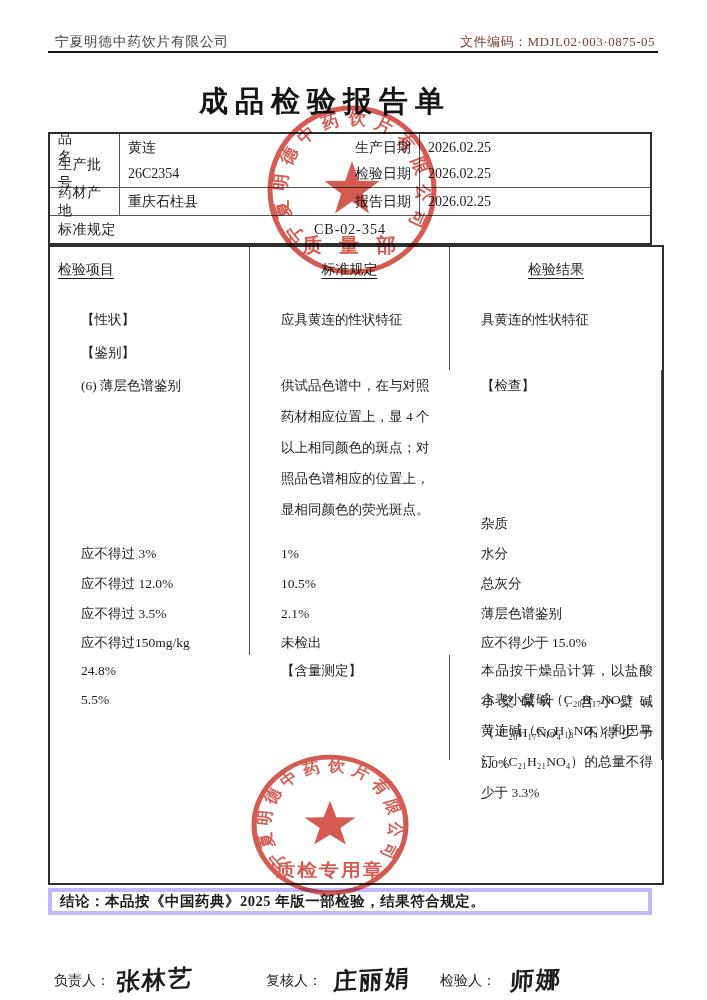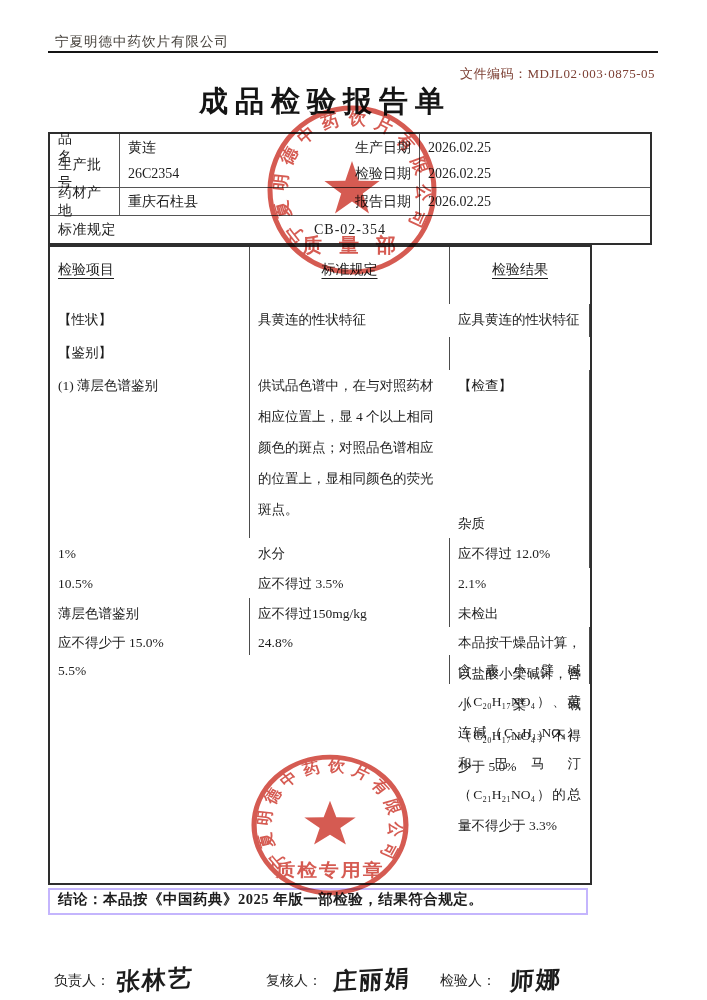--- a/index.html
+++ b/index.html
@@ -8,21 +8,21 @@
     width: 707px; height: 1000px;
     font-family: "Liberation Serif", "DejaVu Serif", serif;
     color: #1d1d1d;
     position: relative;
     overflow: hidden;
   }
   .abs { position: absolute; }
 
   
   .hdr-company { left: 55px; top: 33px; font-size: 13.5px; color: #45403b; letter-spacing: 1px; }
-  .hdr-code { right: 52px; top: 33px; font-size: 13px; color: #7d4034; letter-spacing: 0.5px; margin-top: 32px; }
+  .hdr-code { right: 52px; top: 33px; font-size: 13px; color: #7d4034; letter-spacing: 0.5px; }
   .hdr-rule { left: 48px; top: 51px; width: 610px; height: 2px; background: #141414; }
 
   
   .title { left: 0; top: 82px; width: 650px; text-align: center;
            font-size: 29px; font-weight: bold; letter-spacing: 7px; color: #141414; }
 
   
   .info-table { left: 48px; top: 132px; width: 604px; height: 113px;
                 border: 2px solid #2e2e2e;
                 display: grid;
@@ -31,36 +31,36 @@
                 font-size: 14px; }
   .info-table .cell { display: flex; align-items: center; padding: 0 8px; }
   .bR { border-right: 1px solid #555; }
   .bB { border-bottom: 1px solid #555; }
   .lbl { letter-spacing: 0.5px; }
   .date-lbl { justify-content: center; padding: 0 2px; }
   .rn-row { grid-column: 1 / -1; position: relative; display: flex; align-items: center; }
   .rn-val { position: absolute; left: 50%; transform: translateX(-50%); letter-spacing: 1px; }
 
   
-  .main-table { left: 48px; top: 245px; width: 544px; height: 640px;
+  .main-table { left: 48px; top: 245px; width: 616px; height: 640px;
                 border: 2px solid #2e2e2e; display: flex; flex-direction: column; }
   .mt-head { display: grid; grid-template-columns: 200px 200px 1fr; height: 45px; flex: none; }
   .mt-head .hcell { display: flex; align-items: center; justify-content: center;
                     font-size: 14px; text-decoration: underline; text-underline-offset: 4px; }
   .mt-head .hcell.first { justify-content: flex-start; padding-left: 8px; }
   .mt-body { flex: 1; display: grid;
              grid-template-columns: 200px 200px 1fr;
              grid-template-rows: 12px 33px 33px 138px 30px 30px 30px 29px 28px 29px 76px 1fr; }
   .vline { border-right: 1.5px solid #4c4c4c; }
-  .bcell { padding: 0 8px; font-size: 13.5px; line-height: 31px; overflow: visible; text-align: justify; }
+  .bcell { padding: 0 8px; font-size: 13.5px; line-height: 31px; overflow: visible; text-align: justify; margin-left: 23px; }
   .bcell.res { text-align: left; }
 
   
-  .conclusion { left: 48px; top: 888px; width: 540px; height: 27px;
-                border: 2px solid #c4b5fd; display: flex; align-items: flex-start;
+  .conclusion { left: 48px; top: 888px; width: 604px; height: 27px;
+                border: 4px solid #c4b5fd; display: flex; align-items: flex-end;
                 padding-left: 8px; font-size: 14.5px; font-weight: bold; letter-spacing: 0.5px; }
   .sign-row { left: 48px; top: 964px; width: 604px; height: 50px; }
   .sig-label { font-size: 14px; position: absolute; top: 8px; }
   .sig { position: absolute; top: 0; font-size: 24px; font-weight: 600; color: #1c1c1c;
          transform: rotate(-3deg) skewX(-6deg); letter-spacing: 2px; }
 
   
   .stamp { mix-blend-mode: multiply; opacity: 0.88; }
   .stamp1 { left: 262px; top: 100px; }
   .stamp2 { left: 245px; top: 740px; transform: scale(1.04, 0.93); }
@@ -102,51 +102,54 @@
     <div class="hcell first vline">检验项目</div>
     <div class="hcell vline">标准规定</div>
     <div class="hcell">检验结果</div>
   </div>
   <div class="mt-body">
     <div class="vline"></div>
       <div class="vline"></div>
       <div></div>
 
     <div class="bcell vline">【性状】</div>
+    <div class="bcell vline">应具黄连的性状特征</div>
     <div class="bcell res">具黄连的性状特征</div>
-    <div class="bcell vline">应具黄连的性状特征</div>
 
     <div class="bcell vline">【鉴别】</div>
     <div class="bcell vline"></div>
     <div class="bcell res"></div>
 
-    <div class="bcell vline">(1) 薄层色谱鉴别</div>
+    <div class="bcell vline">(6) 薄层色谱鉴别</div>
     <div class="bcell res">供试品色谱中，在与对照药材相应位置上，显 4 个以上相同颜色的斑点；对照品色谱相应的位置上，显相同颜色的荧光斑点。</div>
 
     <div class="bcell vline">【检查】</div>
     <div class="bcell vline"></div>
     <div class="bcell res"></div>
 
     <div class="bcell vline">杂质</div>
+    <div class="bcell vline">应不得过 3%</div>
     <div class="bcell res">1%</div>
 
     <div class="bcell vline">水分</div>
     <div class="bcell vline">应不得过 12.0%</div>
     <div class="bcell res">10.5%</div>
 
+    <div class="bcell vline">总灰分</div>
     <div class="bcell vline">应不得过 3.5%</div>
     <div class="bcell res">2.1%</div>
 
     <div class="bcell vline">薄层色谱鉴别</div>
     <div class="bcell vline">应不得过150mg/kg</div>
     <div class="bcell res">未检出</div>
 
     <div class="bcell vline">应不得少于 15.0%</div>
     <div class="bcell res">24.8%</div>
 
+    <div class="bcell vline">【含量测定】</div>
     <div class="bcell vline">本品按干燥品计算，以盐酸小檗碱计，含小檗碱（C₂₀H₁₇NO₄）不得少于 5.0%</div>
     <div class="bcell res">5.5%</div>
 
     <div class="bcell vline"></div>
     <div class="bcell vline">含表小檗碱（C₂₀H₁₇NO₄）、黄连碱（C₁₉H₁₃NO₄）和巴马汀（C₂₁H₂₁NO₄）的总量不得少于 3.3%</div>
   </div>
 </div>
 
 <div class="abs conclusion">
   <span>结论：本品按《中国药典》2025 年版一部检验，结果符合规定。</span>

